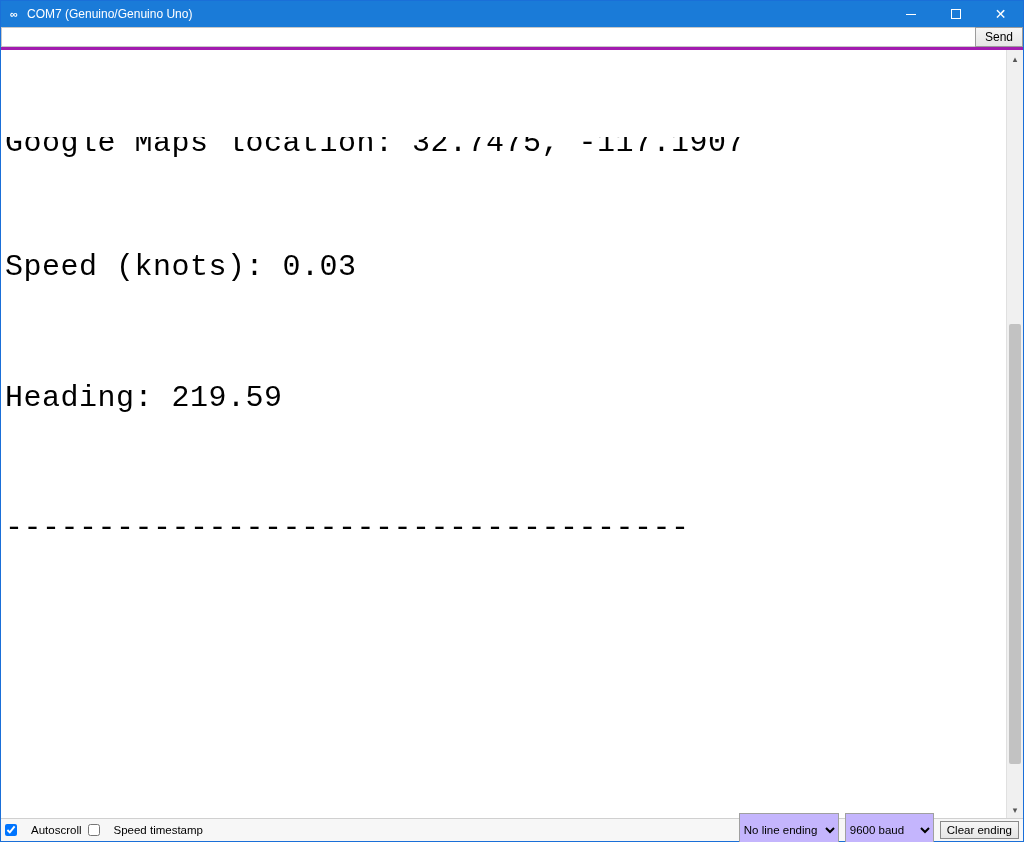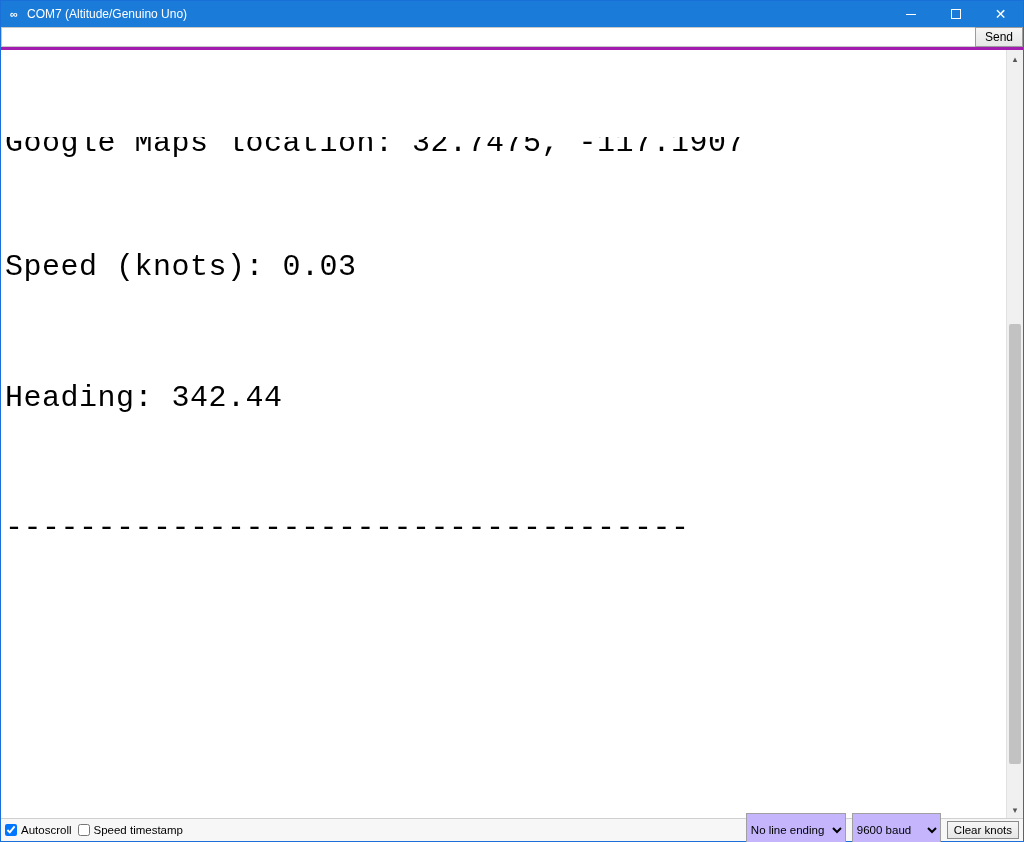--- a/index.html
+++ b/index.html
@@ -132,21 +132,21 @@
   
   .bottombar {
     height: 22px;
     display: flex;
     align-items: center;
     font-size: 11.5px;
     background: #f7f7f7;
     padding: 0 4px;
     gap: 6px;
   }
-  .bottombar label { display:flex; align-items:center; gap:4px; cursor:pointer; }
+  .bottombar label { display:flex; align-items:center; gap:14px; cursor:pointer; }
   .bottombar input[type=checkbox] {
     width: 12px; height: 12px; margin:0;
   }
   .bottombar .grow { flex: 1 1 auto; }
   .bottombar select {
     font-size: 11.5px;
     height: 34px;
     border: 1px solid #a0a0a0;
     background: #c4b5fd;
   }
@@ -159,21 +159,21 @@
     padding: 0 6px;
   }
 </style>
 </head>
 <body>
 
 <div class="window">
 
   <div class="titlebar">
     <span class="app-icon">∞</span>
-    <span class="title">COM7 (Altitude/Genuino Uno)</span>
+    <span class="title">COM7 (Genuino/Genuino Uno)</span>
     <span class="spacer"></span>
     <div class="win-btn min">
         <span></span>
       </div>
     <div class="win-btn max">
         <span></span>
       </div>
     <div class="win-btn close">
         <span>✕</span>
       </div>
@@ -181,21 +181,21 @@
 
   <div class="send-row">
     <input type="text" value="" style="">
     <button>Send</button>
   </div>
 
   <div class="output-wrap">
     <div class="output">
       <span class="cutoff-top"><span>Google Maps location: 32.7475, -117.1907</span></span>
       <span class="line">Speed (knots): 0.03</span>
-      <span class="line">Heading: 342.44</span>
+      <span class="line">Heading: 219.59</span>
       <span class="line">-------------------------------------</span>
       <span class="line"></span>
       
       
       
       
       
       
       
       
@@ -216,16 +216,16 @@
       <input type="checkbox" id="autoscroll-cb" checked="" style="">
       <span>Autoscroll</span>
     </label>
     <label>
       <input type="checkbox" id="timestamp-cb" style="">
       <span>Speed timestamp</span>
     </label>
     <span class="grow"></span>
     <select id="line-ending-select"><option>No line ending</option><option>Newline</option><option>Carriage return</option><option>Both NL &amp; CR</option></select>
     <select id="baud-select"><option>9600 baud</option><option>115200 baud</option></select>
-    <button>Clear knots</button>
+    <button>Clear ending</button>
   </div>
 
 </div>
 
 </body></html>

